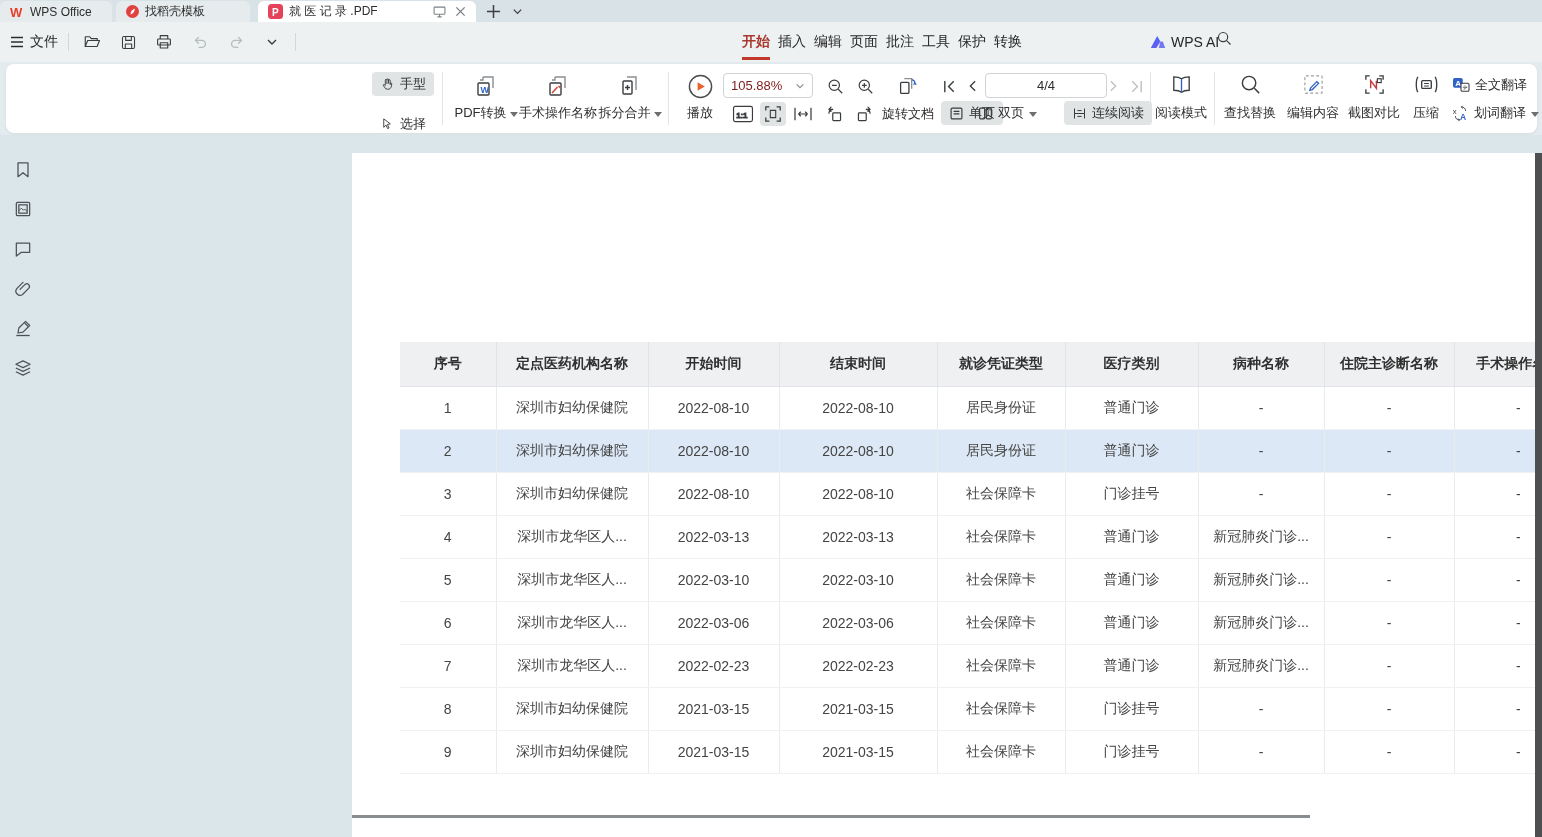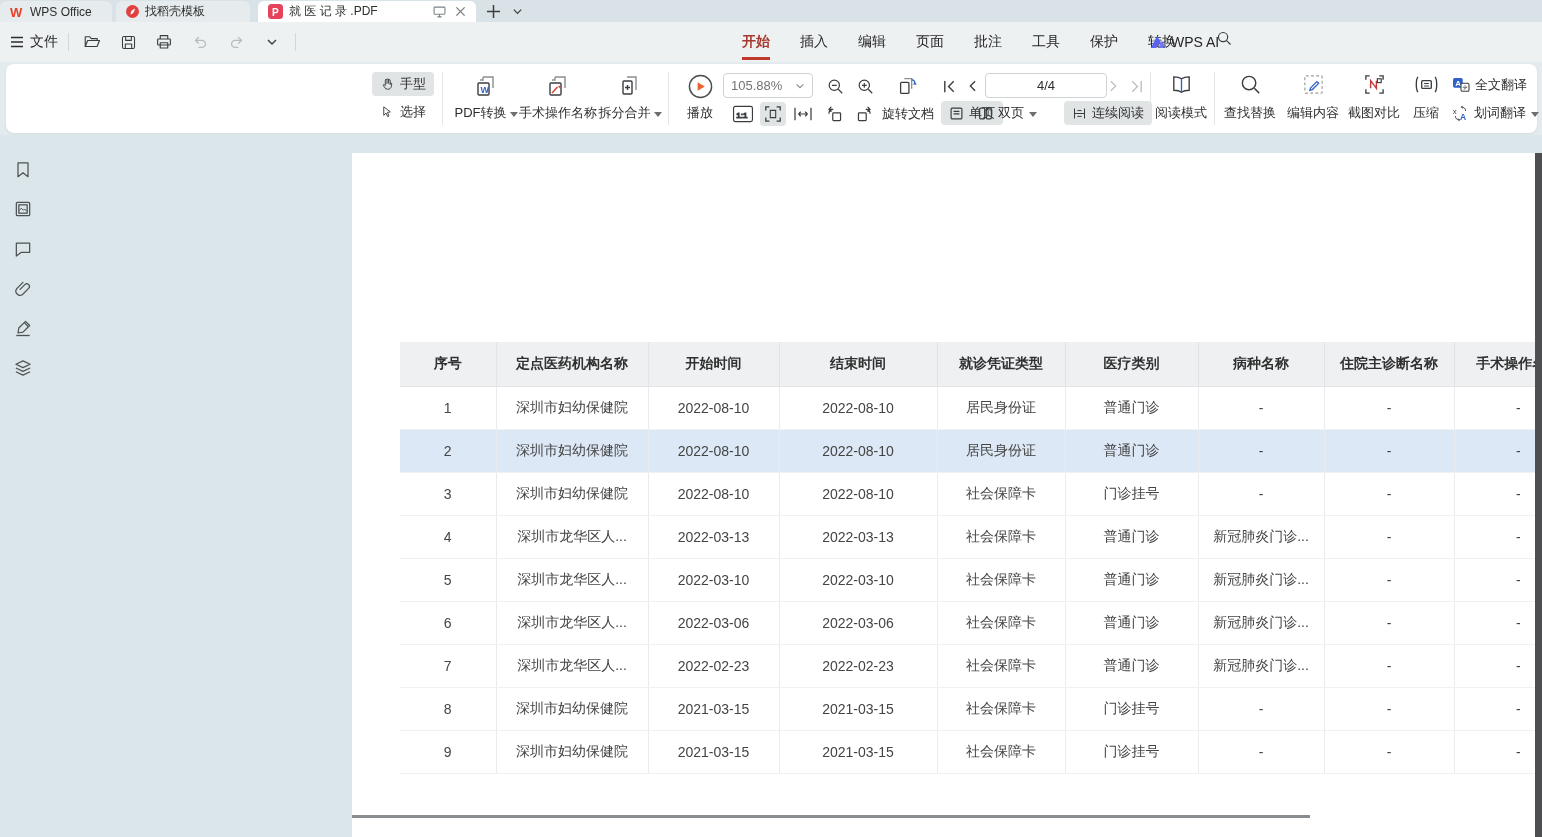--- a/index.html
+++ b/index.html
@@ -15,41 +15,41 @@
   .tab.active { background:#ffffff; }
   .tab .tlabel { white-space:nowrap; }
   .tab-extra { position:absolute; top:0; height:22px; display:flex; align-items:center; }
 
   
   .menubar { position:absolute; left:0; top:22px; width:1542px; height:40px; background:#eef1f2; }
   .mb-left { position:absolute; left:10px; top:0; height:40px; display:flex; align-items:center; gap:10px; }
   .mb-file { display:flex; align-items:center; gap:6px; font-size:14px; color:#262626; cursor:default; }
   .vdiv { width:1px; height:18px; background:#d4d7d8; }
   .qicon { width:26px; height:26px; display:flex; align-items:center; justify-content:center; border-radius:4px; }
-  .menu-items { position:absolute; left:738px; top:0; height:40px; display:flex; align-items:center; gap:22px; }
+  .menu-items { position:absolute; left:738px; top:0; height:40px; display:flex; align-items:center; }
   .menu-item { font-size:14px; color:#262626; padding:2px 4px; position:relative; white-space:nowrap; }
   .menu-item.active { color:#a8392f; font-weight:bold; }
   .menu-item.active::after { content:""; position:absolute; left:4px; right:4px; bottom:-7px; height:3px; background:#c0392b; }
   .wpsai { position:absolute; left:1150px; top:0; height:40px; display:flex; align-items:center; gap:5px; font-size:14px; color:#262626; }
   .mb-search { position:absolute; left:1216px; top:8px; }
 
   
   .toolstrip { position:absolute; left:0; top:62px; width:1542px; height:73px; background:#e3ebee; }
   .toolbar { position:absolute; left:6px; top:2px; width:1531px; height:69px; background:#ffffff;
              border-radius:8px; box-shadow:0 1px 3px rgba(0,0,0,.07); }
   .tb-div { position:absolute; top:8px; width:1px; height:53px; background:#e3e5e6; }
   .pillbtn { position:absolute; display:flex; align-items:center; gap:5px; height:24px; padding:0 8px;
              font-size:13px; color:#2e2e2e; border-radius:4px; white-space:nowrap; }
   .pillbtn.sel { background:#e1e4e5; }
   .bigbtn { position:absolute; top:6px; height:58px; display:flex; flex-direction:column; align-items:center;
             justify-content:space-between; padding:3px 0 6px; font-size:13px; color:#2e2e2e; white-space:nowrap; }
   .bigbtn .lblrow { display:flex; align-items:center; gap:3px; }
   .zoombox { position:absolute; left:717px; top:9px; width:90px; height:25px; border:1px solid #cfd3d5;
              border-radius:4px; display:flex; align-items:center; justify-content:space-between;
-             padding:0 7px; font-size:13px; color:#737373; background:#fff; }
+             padding:0 7px; font-size:13px; color:#7f1d1d; background:#fff; }
   .iconbtn { position:absolute; display:flex; align-items:center; justify-content:center; border-radius:4px; }
   .pagebox { position:absolute; left:979px; top:9px; width:122px; height:25px; border:1px solid #cfd3d5;
              border-radius:4px; display:flex; align-items:center; justify-content:center;
              font-size:13px; color:#2e2e2e; background:#fff; }
   .caret { width:0; height:0; border-left:4px solid transparent; border-right:4px solid transparent;
            border-top:5px solid #6b6f72; margin-top:2px; }
 
   
   .workspace { position:absolute; left:0; top:135px; width:1542px; height:702px; background:#dbe6ea; }
   .side-rail { position:absolute; left:0; top:0; width:44px; height:702px; }
@@ -212,21 +212,21 @@
   <div class="toolbar">
 
     <div class="pillbtn sel" style="left:366px;top:8px;">
       <span>
         <svg width="15" height="15" viewBox="0 0 24 24" fill="none" stroke="#3a3d3f" stroke-width="1.5" stroke-linecap="round" stroke-linejoin="round">
             <path d="M8.5 12V5a1.3 1.3 0 0 1 2.6 0v5.5m0-6.3a1.3 1.3 0 0 1 2.6 0V10m0-4.5a1.3 1.3 0 0 1 2.6 0V12m0-1.4a1.2 1.2 0 0 1 2.4.3c0 1.3-.2 3-.7 4.8-.6 2.3-2.4 3.8-4.9 3.8h-1.3c-1.7 0-3.2-.8-4-2.2l-2.5-3.9c-.5-.8.5-1.7 1.3-1.2l1.9 1.3"></path>
           </svg>
       </span>
       <span>手型</span>
     </div>
-    <div class="pillbtn" style="left:366px;top:36px;">
+    <div class="pillbtn" style="left:366px;top:48px;">
       <span>
         <svg width="15" height="15" viewBox="0 0 24 24" fill="none" stroke="#3a3d3f" stroke-width="1.5" stroke-linejoin="round">
             <path d="M6 3l10.5 8-4.6.9 2.5 5.6-2.3 1-2.4-5.6L6 16.5z"></path>
           </svg>
       </span>
       <span>选择</span>
     </div>
 
     <div class="tb-div" style="left:436px;"></div>
 

